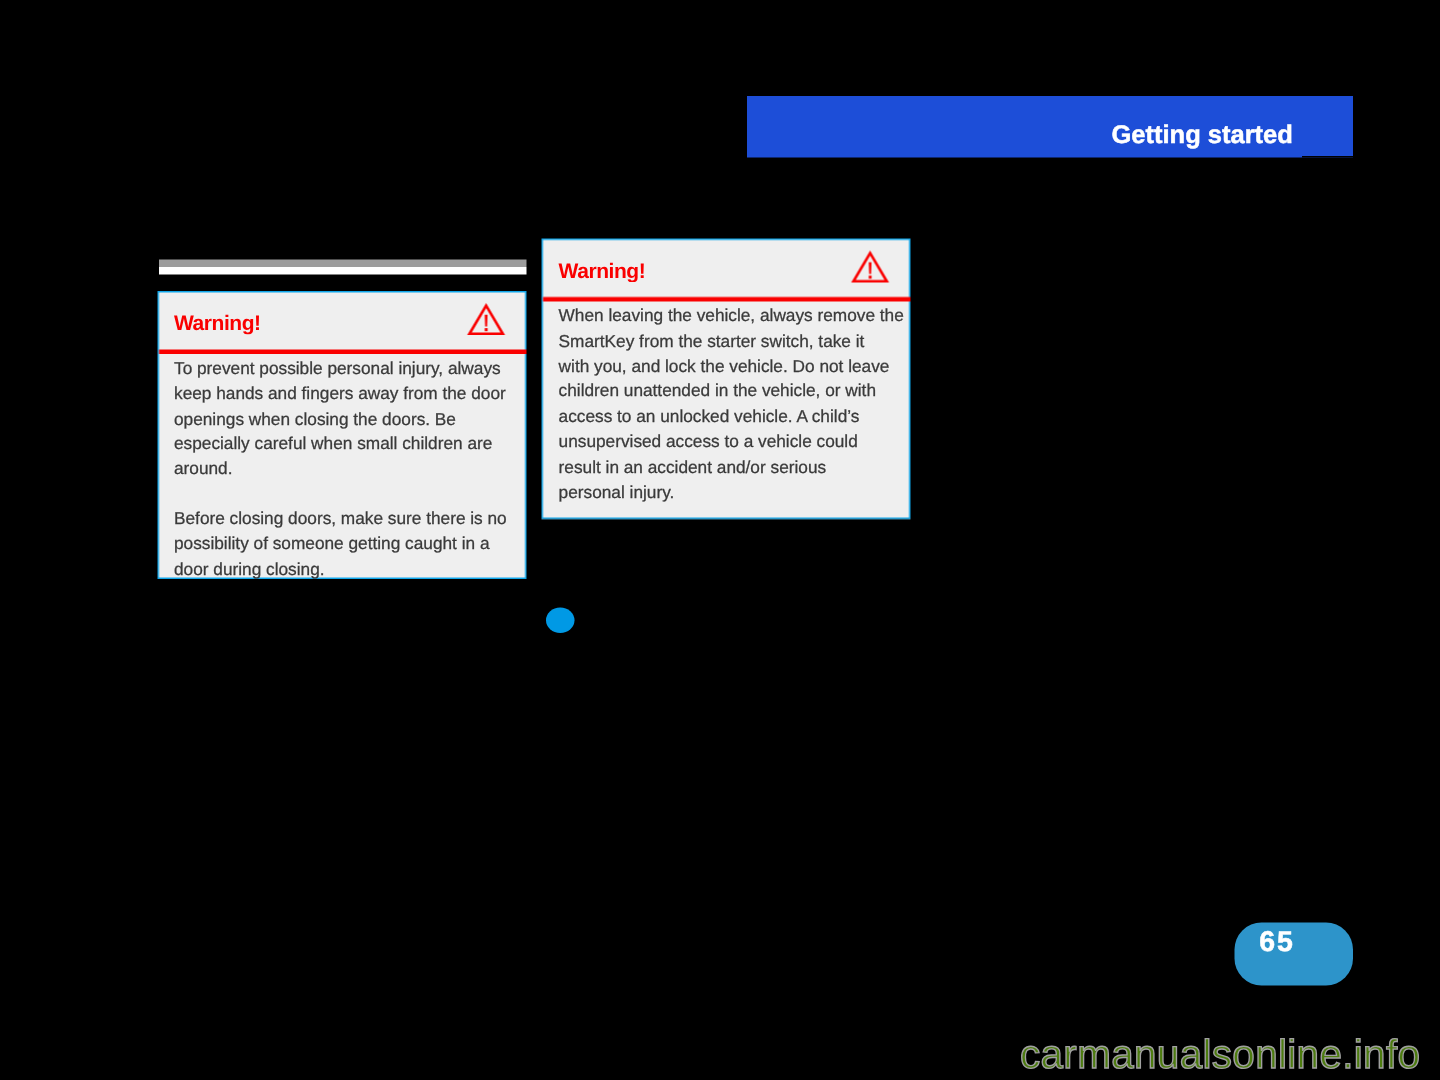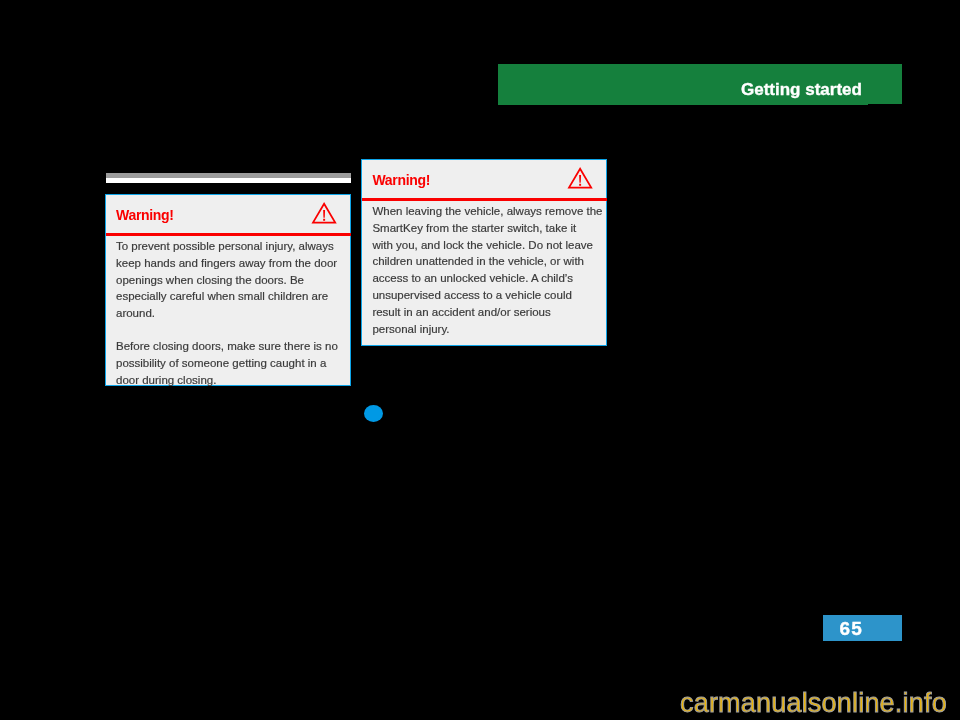--- a/index.html
+++ b/index.html
@@ -17,21 +17,21 @@
     -webkit-font-smoothing: antialiased;
   }
 
   
   #chapter-tab {
     position: absolute;
     left: 498px;
     top: 64px;
     width: 404px;
     height: 41px;
-    background: #15803d;
+    background: #1d4ed8;
   }
   #chapter-tab-label {
     position: absolute;
     left: 243px;
     top: 16.4px;
     color: #ffffff;
     font-size: 17px;
     font-weight: bold;
     white-space: nowrap;
     line-height: 19px;
@@ -118,42 +118,43 @@
     border-radius: 50%;
     background: #0099e5;
   }
 
   
   #page-number-box {
     position: absolute;
     left: 823px;
     top: 615px;
     width: 79px;
-    height: 26px;
+    height: 42px;
     background: #2d94ca;
+    border-radius: 18px;
   }
   #page-number {
     position: absolute;
     left: 16.5px;
     top: 2.8px;
     color: #ffffff;
     font-size: 19px;
     font-weight: bold;
     line-height: 21px;
     letter-spacing: 1.3px;
     -webkit-text-stroke: 0.35px #ffffff;
     transform: translateZ(0);
   }
 
   
   #watermark {
     position: absolute;
     left: 680px;
     top: 690px;
-    color: #eab308;
+    color: #4d7c0f;
     font-size: 27px;
     letter-spacing: 0.2px;
     line-height: 27px;
     white-space: nowrap;
     -webkit-text-stroke: 0.9px #a0a0a0;
     transform: translateZ(0);
   }
 </style>
 </head>
 <body>

